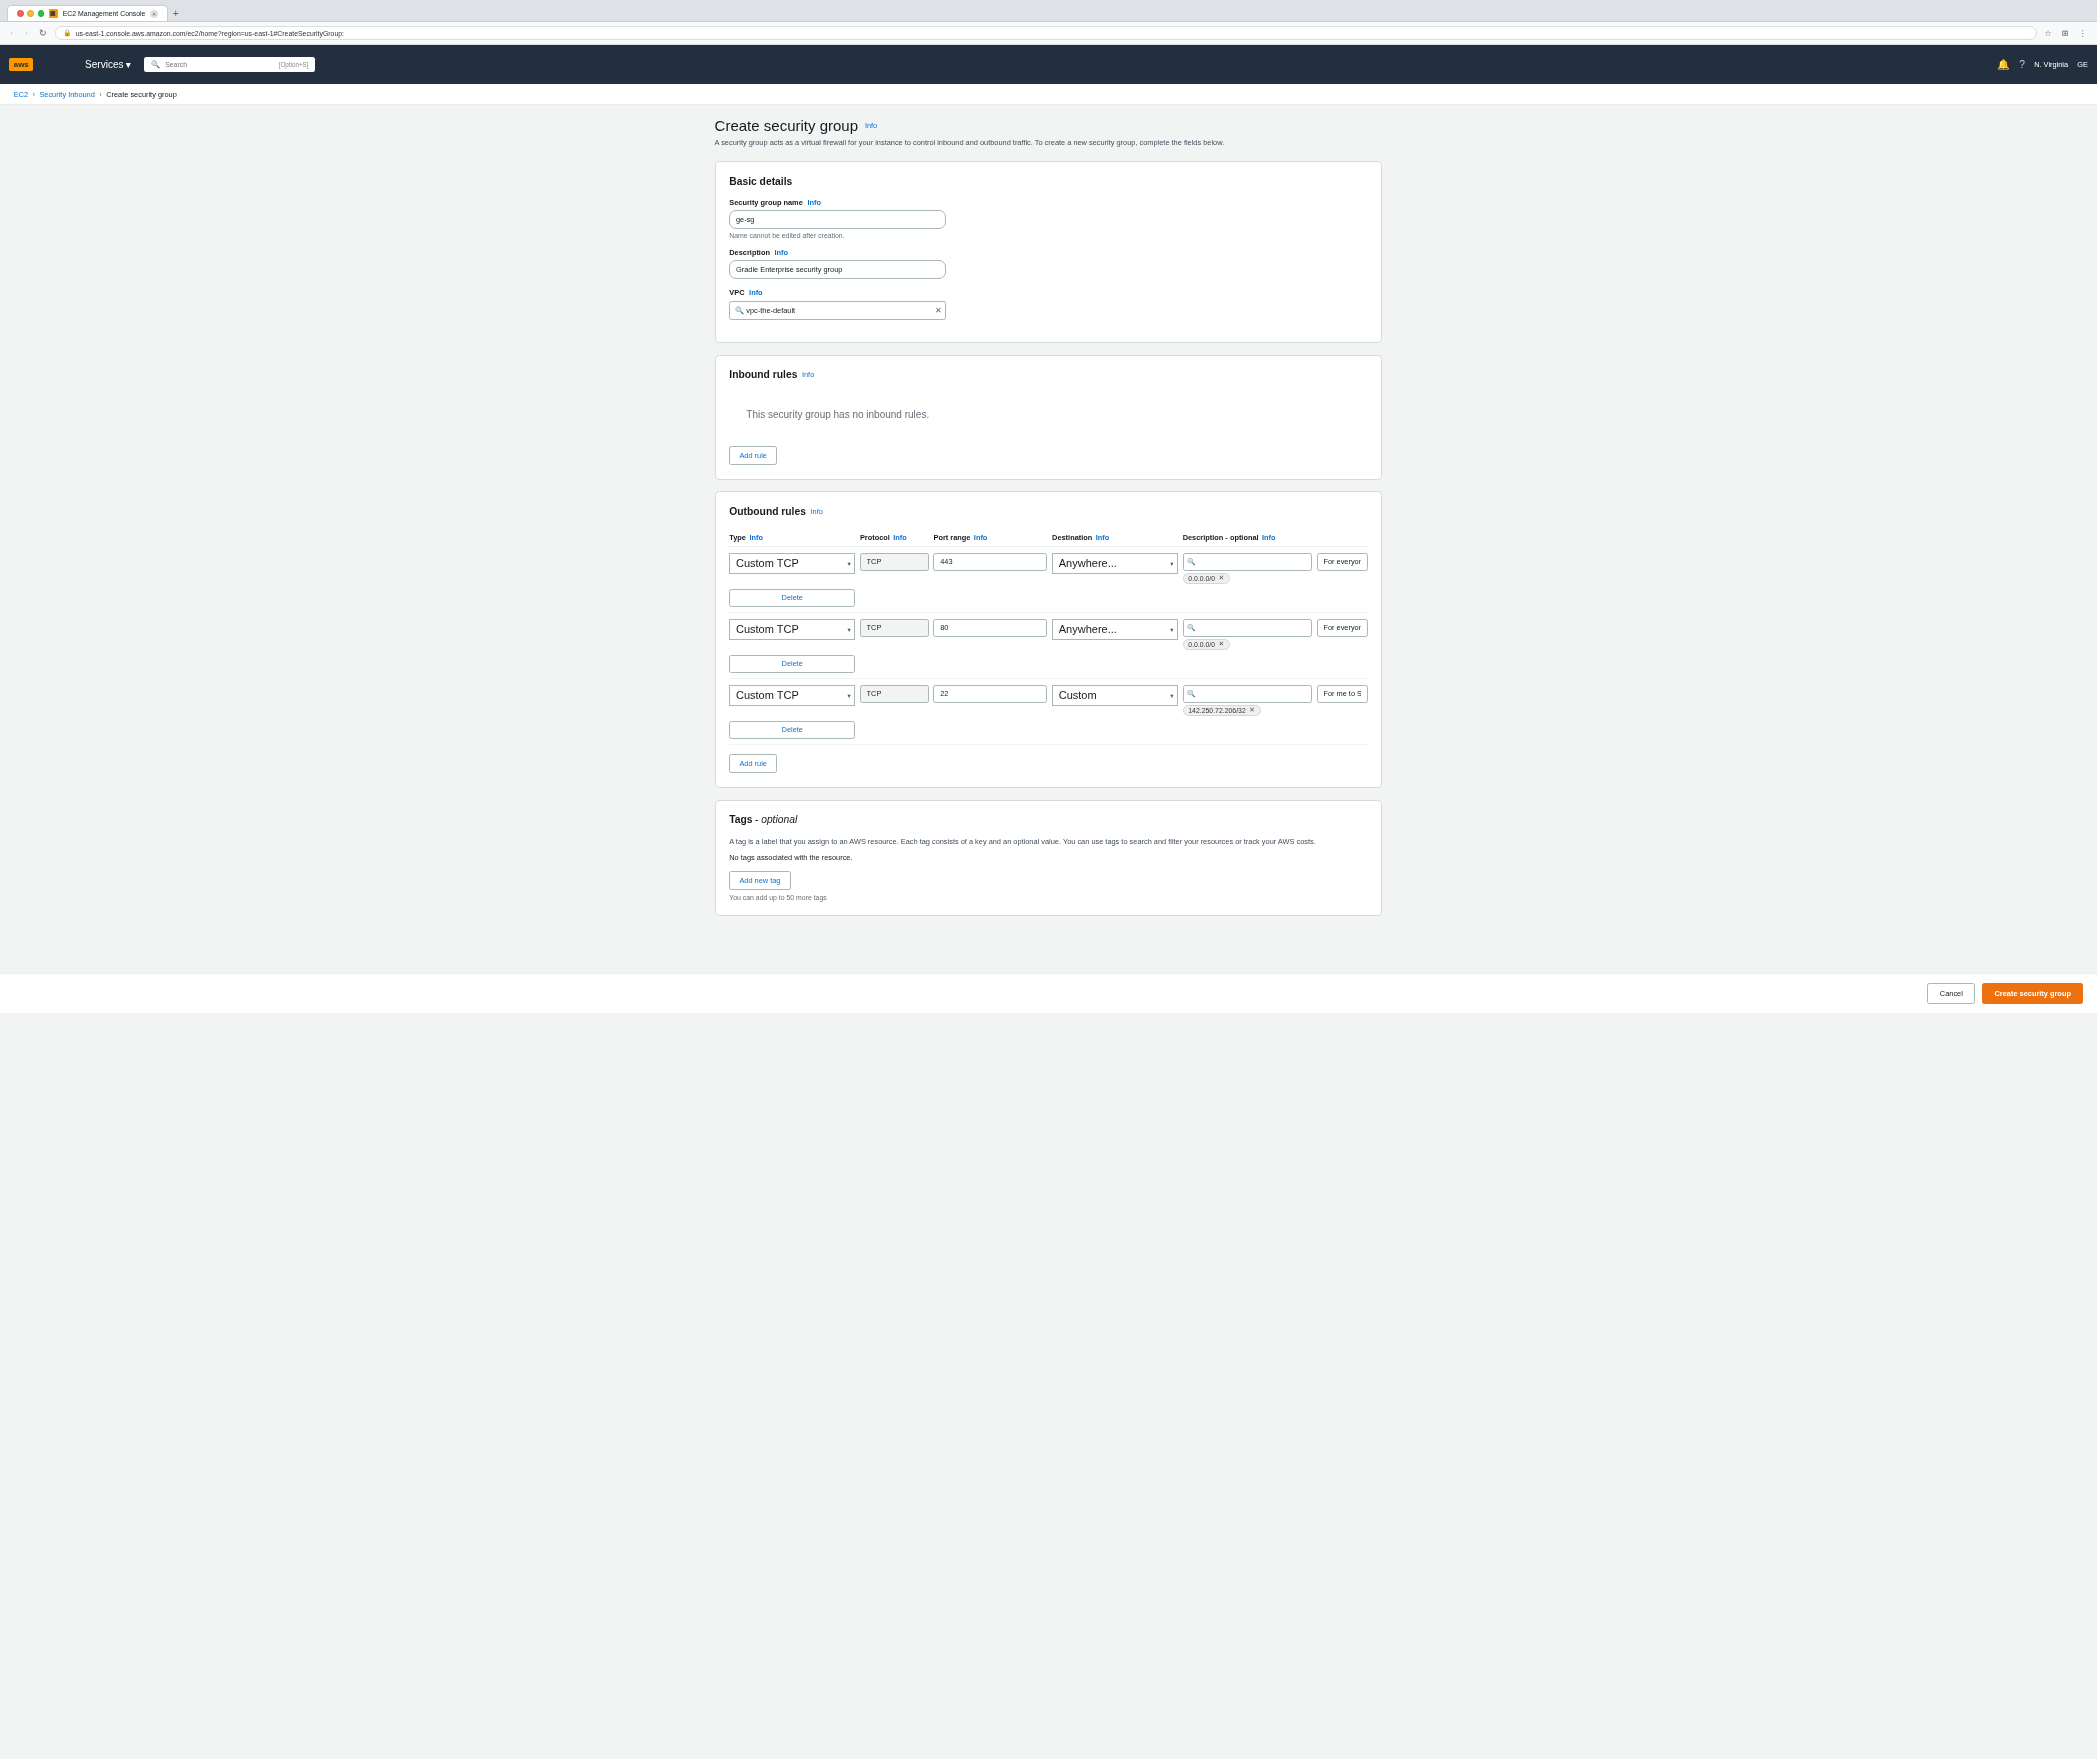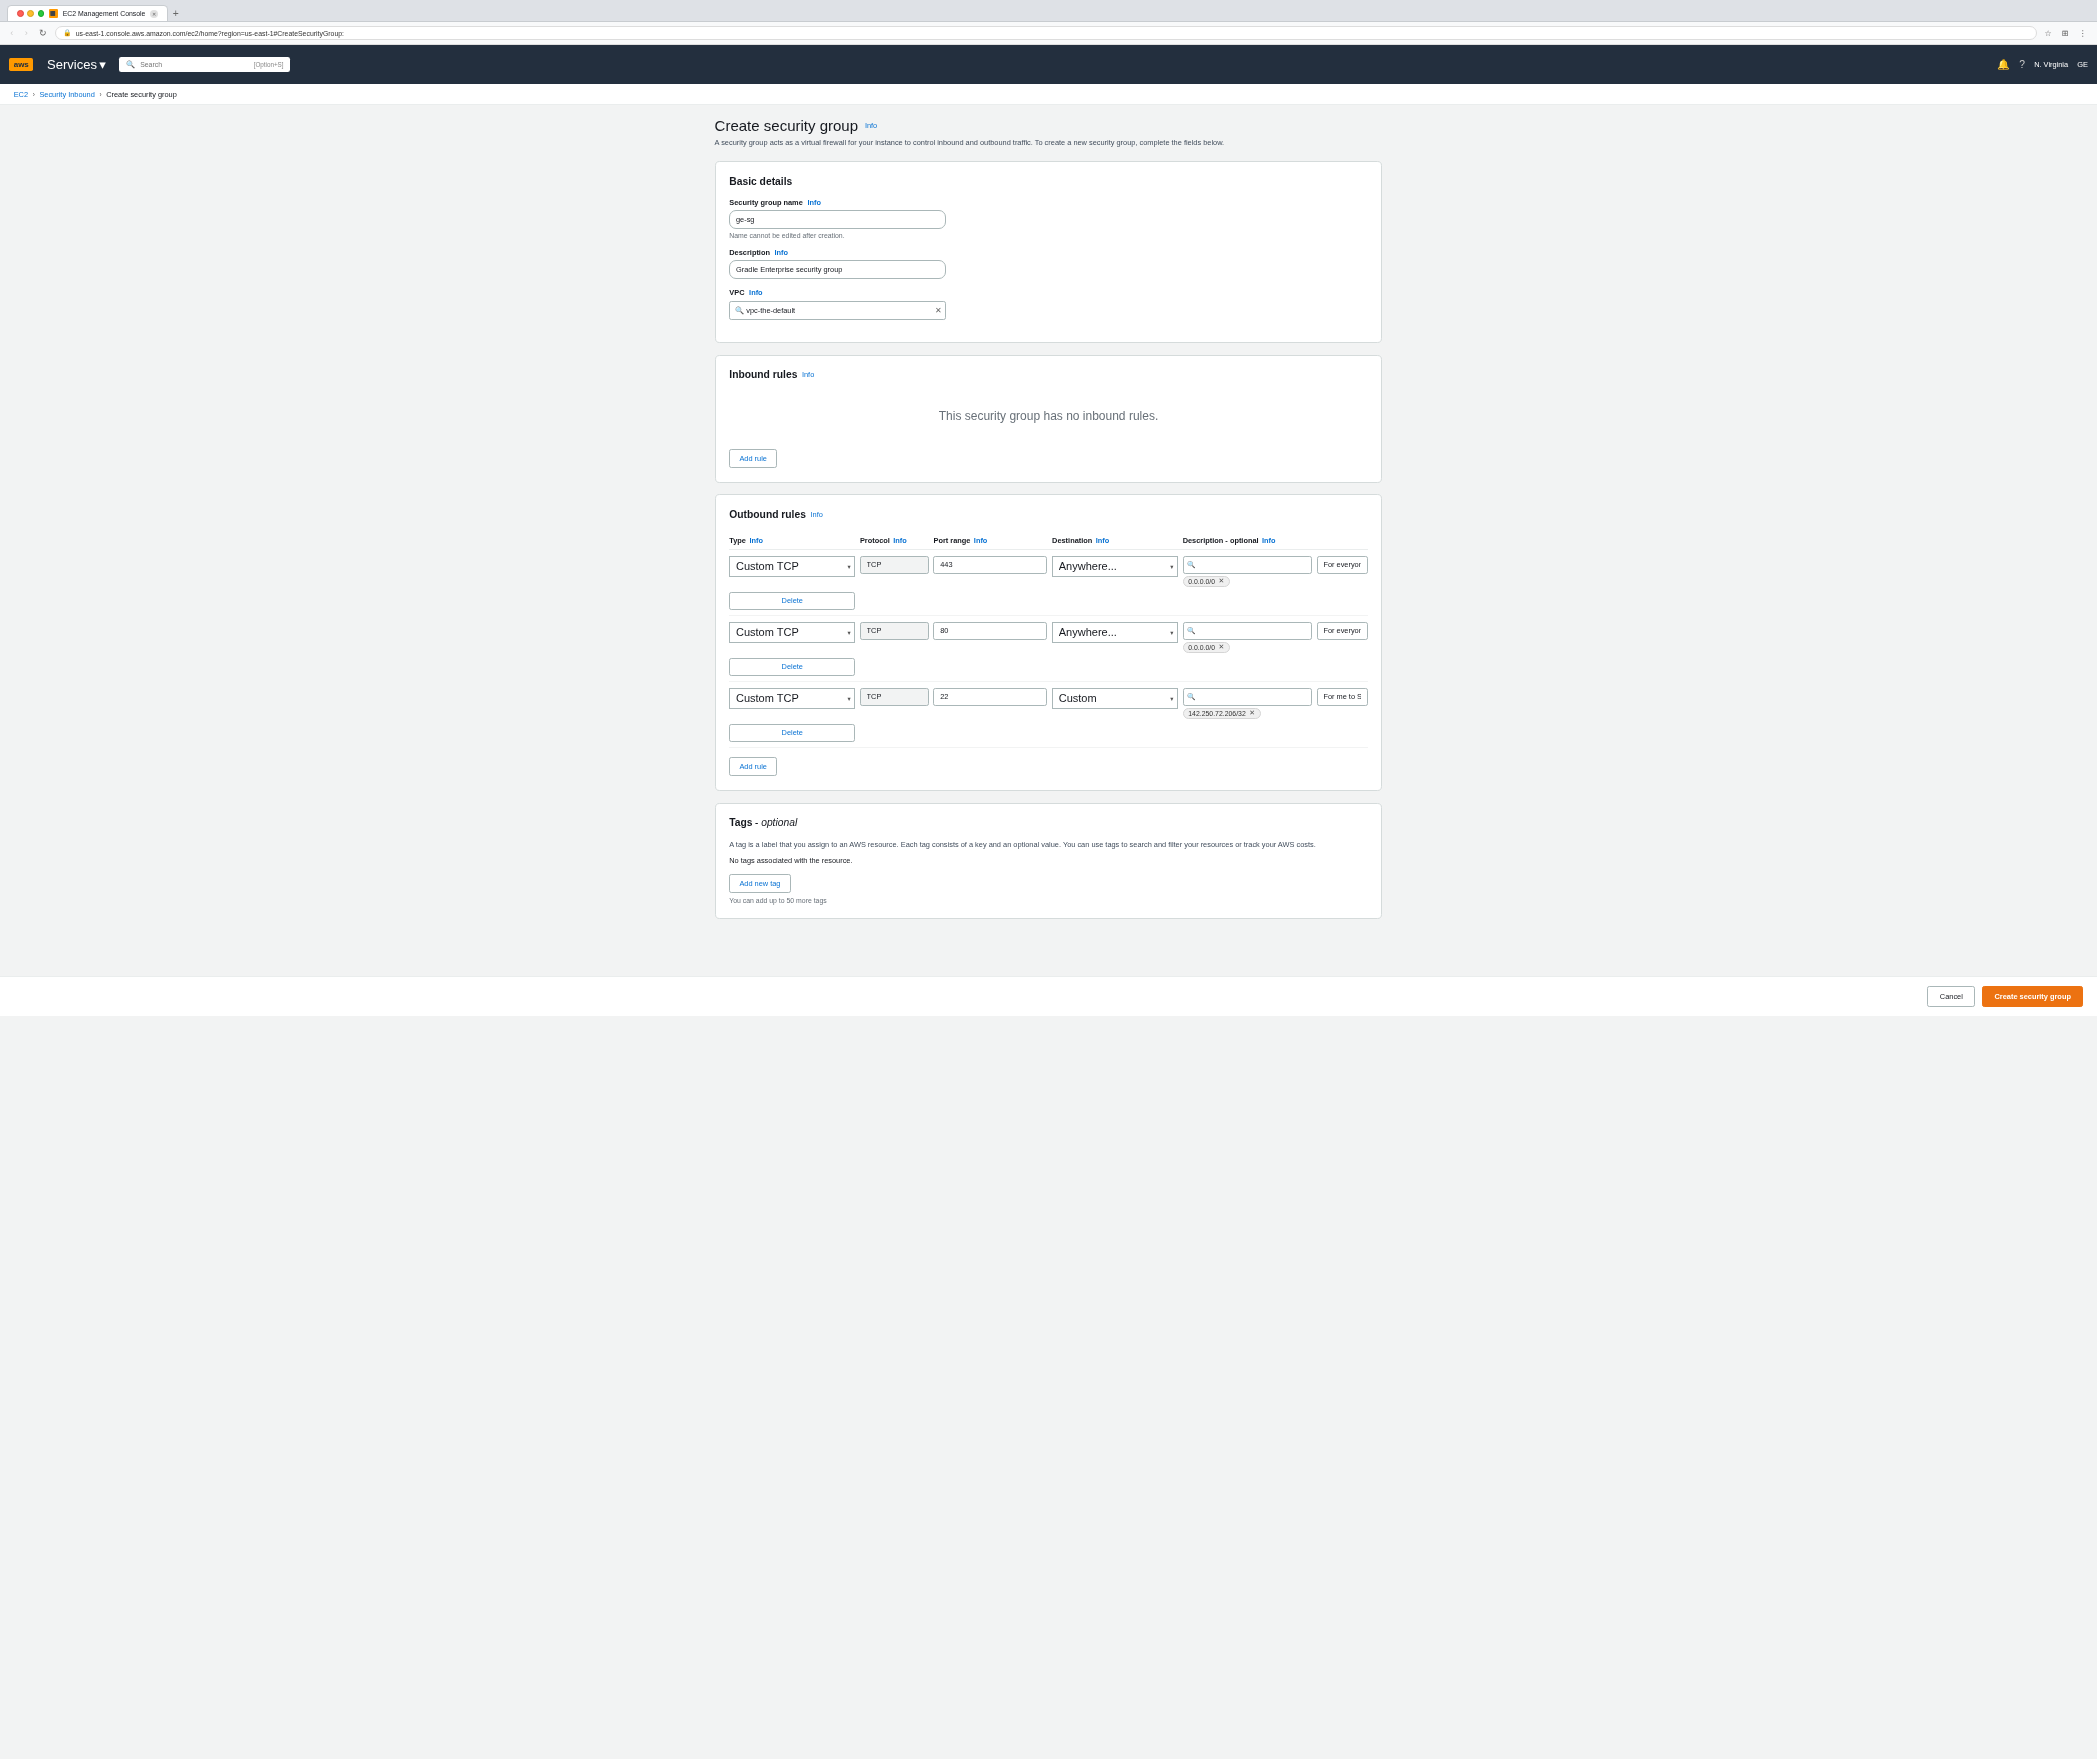--- a/index.html
+++ b/index.html
@@ -15,21 +15,21 @@
     .browser-controls { background: #f8f9fa; padding: 3.4px 6.9px; display: flex; align-items: center; gap: 4.6px; border-bottom: 0.6px solid #ddd; }
     .nav-btn { background: none; border: none; cursor: pointer; font-size: 9.1px; color: #666; padding: 1.1px 3.4px; border-radius: 2.3px; }
     .nav-btn.disabled { color: #ccc; cursor: default; }
     .address-bar { flex: 1; background: #fff; border: 0.6px solid #ddd; border-radius: 11.4px; padding: 2.3px 8px; font-size: 6.9px; color: #333; display: flex; align-items: center; gap: 3.4px; }
     .browser-actions { display: flex; gap: 3.4px; }
     .browser-action-btn { background: none; border: none; cursor: pointer; font-size: 8px; color: #555; padding: 1.1px 3.4px; }
 
     
     .aws-nav { background: #232f3e; display: flex; align-items: center; height: 39px; padding: 0 9.1px; gap: 9.1px; }
     .aws-logo { background: #ff9900; color: #232f3e; font-weight: bold; font-size: 8px; padding: 2.3px 4.6px; border-radius: 1.7px; }
-    .aws-services-btn { color: #fff; background: none; border: none; cursor: pointer; font-size: 13px; display: flex; align-items: center; gap: 2.3px; padding: 3.4px 4.6px; }
+    .aws-services-btn { color: #fff; background: none; border: none; cursor: pointer; font-size: 10px; display: flex; align-items: center; gap: 2.3px; padding: 3.4px 4.6px; margin-left: 38px; }
     .aws-search { background: #fff; border: none; border-radius: 2.3px; padding: 2.9px 6.9px; font-size: 7.4px; width: 171px; display: flex; align-items: center; gap: 4.6px; }
     .aws-search input { border: none; outline: none; font-size: 6.9px; flex: 1; background: transparent; }
     .aws-search-hint { font-size: 6.3px; color: #888; }
     .aws-nav-right { margin-left: auto; display: flex; align-items: center; gap: 9.1px; color: #fff; font-size: 7.4px; }
     .aws-nav-icon { font-size: 10.3px; color: #ccc; cursor: pointer; }
 
     
     .breadcrumb { background: #fff; padding: 5.7px 13.7px; border-bottom: 0.6px solid #eaeded; display: flex; align-items: center; gap: 4.6px; font-size: 7.4px; }
     .breadcrumb a { color: #0972d3; text-decoration: none; }
     .breadcrumb-sep { color: #555; font-size: 6.3px; }
@@ -64,21 +64,21 @@
     .dest-search { width: 100%; border: 0.6px solid #aab7b8; border-radius: 2.3px; padding: 3.4px 5.7px 3.4px 16px; font-size: 7.4px; color: #16191f; outline: none; background: #fff; }
     .dest-search-icon { position: absolute; left: 4.6px; top: 4.6px; color: #666; font-size: 6.9px; }
     .tag-wrapper { margin-top: 2.3px; display: flex; flex-wrap: wrap; gap: 2.3px; }
     .tag { background: #f0f0f0; border: 0.6px solid #d5d5d5; border-radius: 6.9px; padding: 1.1px 4.6px; font-size: 6.9px; color: #333; display: flex; align-items: center; gap: 3.4px; }
     .tag-remove { background: none; border: none; cursor: pointer; font-size: 6.9px; color: #555; padding: 0; line-height: 1; }
 
     .delete-btn { background: none; border: 0.6px solid #aab7b8; border-radius: 2.3px; padding: 3.4px 8px; font-size: 7.4px; color: #0972d3; cursor: pointer; font-weight: 500; }
 
     .add-rule-btn { background: none; border: 0.6px solid #aab7b8; border-radius: 2.3px; padding: 4px 9.1px; font-size: 7.4px; color: #0972d3; cursor: pointer; font-weight: 500; margin-top: 9.1px; }
 
-    .empty-rules { text-align: center; padding: 17px; color: #687078; font-size: 12px; }
+    .empty-rules { text-align: left; padding: 17px; color: #687078; font-size: 10px; }
     .tags-subtitle { font-style: italic; font-size: 10.3px; font-weight: 400; margin-left: 2.3px; }
     .tags-desc { font-size: 7.4px; color: #414d5c; margin-bottom: 6.9px; }
     .no-tags-msg { font-size: 7.4px; color: #16191f; margin-bottom: 9.1px; }
     .add-tag-btn { background: none; border: 0.6px solid #aab7b8; border-radius: 2.3px; padding: 4px 9.1px; font-size: 7.4px; color: #0972d3; cursor: pointer; font-weight: 500; }
     .tags-limit { font-size: 6.9px; color: #687078; margin-top: 4.6px; }
 
     
     .footer { background: #fff; border-top: 0.6px solid #eaeded; padding: 9.1px 13.7px; display: flex; justify-content: flex-end; gap: 6.9px; position: sticky; bottom: 4px; }
     .cancel-btn { background: #fff; border: 0.6px solid #aab7b8; border-radius: 2.3px; padding: 4.6px 11.4px; font-size: 7.4px; color: #16191f; cursor: pointer; font-weight: 500; }
     .create-btn { background: #ec7211; border: 0.6px solid #ec7211; border-radius: 2.3px; padding: 4.6px 11.4px; font-size: 7.4px; color: #fff; cursor: pointer; font-weight: 600; }

